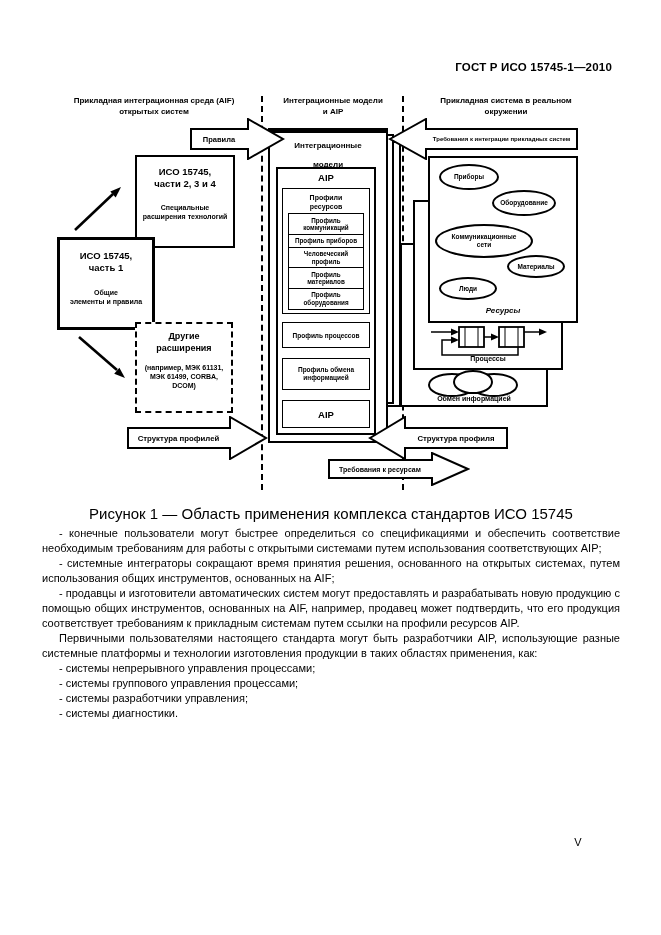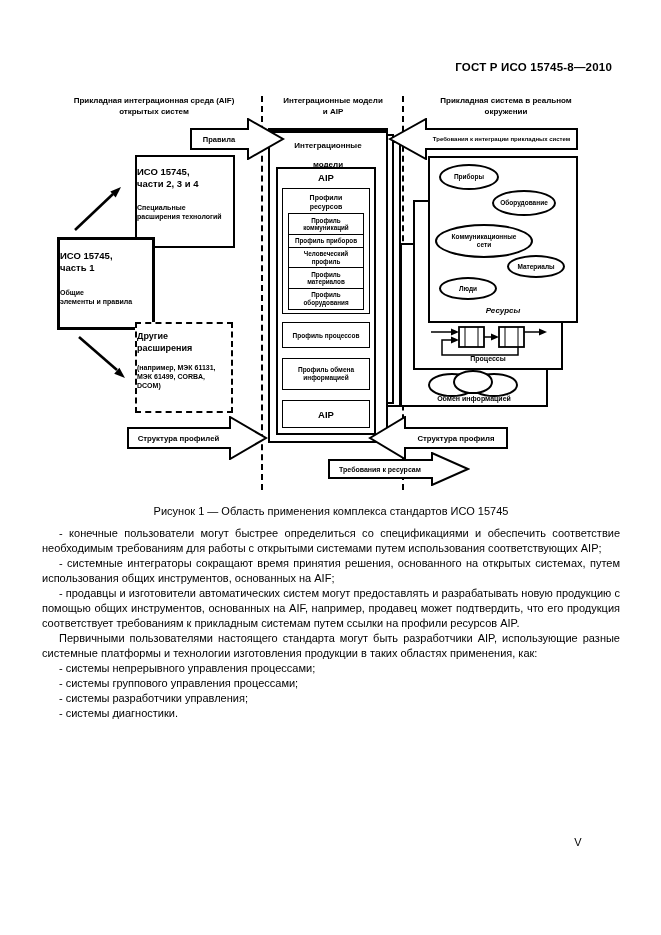--- a/index.html
+++ b/index.html
@@ -13,21 +13,21 @@
   .pre{white-space:pre-line;}
 
   
   .doc-header{left:312px;top:61px;width:300px;text-align:right;font-size:11.5px;font-weight:bold;letter-spacing:.2px;}
 
   
   .diag{font-weight:bold;}
   .vsep{border-left:2px dashed #000;width:0;top:96px;height:394px;z-index:0;}
   .coltitle{top:96px;font-size:8px;line-height:10.5px;text-align:center;white-space:pre-line;z-index:6;}
 
-  .box{background:#fff;border:2px solid #000;box-sizing:border-box;text-align:left;}
+  .box{background:#fff;border:2px solid #000;box-sizing:border-box;text-align:center;}
   .box .t1{font-size:9.5px;line-height:12px;white-space:pre-line;}
   .box .t2{font-size:7px;line-height:9px;white-space:pre-line;}
 
   
   .shadowbox{background:#fff;border:2px solid #000;box-sizing:border-box;z-index:1;}
   .midouter{left:268px;top:128px;width:120px;height:315px;background:#fff;border:2px solid #000;border-top:5px solid #000;box-sizing:border-box;z-index:3;}
   .midlabel{left:268px;top:136px;width:120px;font-size:8px;line-height:19px;text-align:center;white-space:pre-line;z-index:5;}
   .aipfront{left:276px;top:167px;width:100px;height:268px;background:#fff;border:2px solid #000;box-sizing:border-box;z-index:4;}
   .z5{z-index:5;}
   .innerbox{background:#fff;border:1.5px solid #000;box-sizing:border-box;text-align:center;}
@@ -38,29 +38,29 @@
   
   .oval{background:#fff;border:2px solid #000;border-radius:50%;box-sizing:border-box;display:flex;align-items:center;justify-content:center;text-align:center;font-size:6.5px;line-height:8px;white-space:pre-line;z-index:5;}
 
   
   .arrow{z-index:6;}
   .arrow svg{display:block;}
   .arrow polygon{fill:#fff;stroke:#000;stroke-width:2;stroke-linejoin:miter;}
   .arrow-label{position:absolute;display:flex;align-items:center;justify-content:center;text-align:center;font-weight:bold;}
 
   
-  .caption{left:42px;top:505px;width:578px;font-size:11px;text-align:center;}
+  .caption{left:42px;top:505px;width:578px;font-size:15px;text-align:center;}
   .bodytext{left:42px;top:526px;width:578px;font-size:11px;line-height:15px;text-align:justify;}
   .bodytext p{margin:0;text-indent:17px;}
   .pagenum{left:556px;top:836px;width:44px;text-align:center;font-size:11px;}
 </style>
 </head>
 <body>
 
-<div class="abs doc-header">ГОСТ Р ИСО 15745-8—2010</div>
+<div class="abs doc-header">ГОСТ Р ИСО 15745-1—2010</div>
 
 <div class="diag">
 
   <div class="abs vsep" style="left:261px;"></div>
   <div class="abs vsep" style="left:402px;"></div>
 
   <div class="abs coltitle" style="left:44px;width:220px;">Прикладная интеграционная среда (AIF)
 открытых систем</div>
   <div class="abs coltitle" style="left:264px;width:138px;">Интеграционные модели
 и AIP</div>

